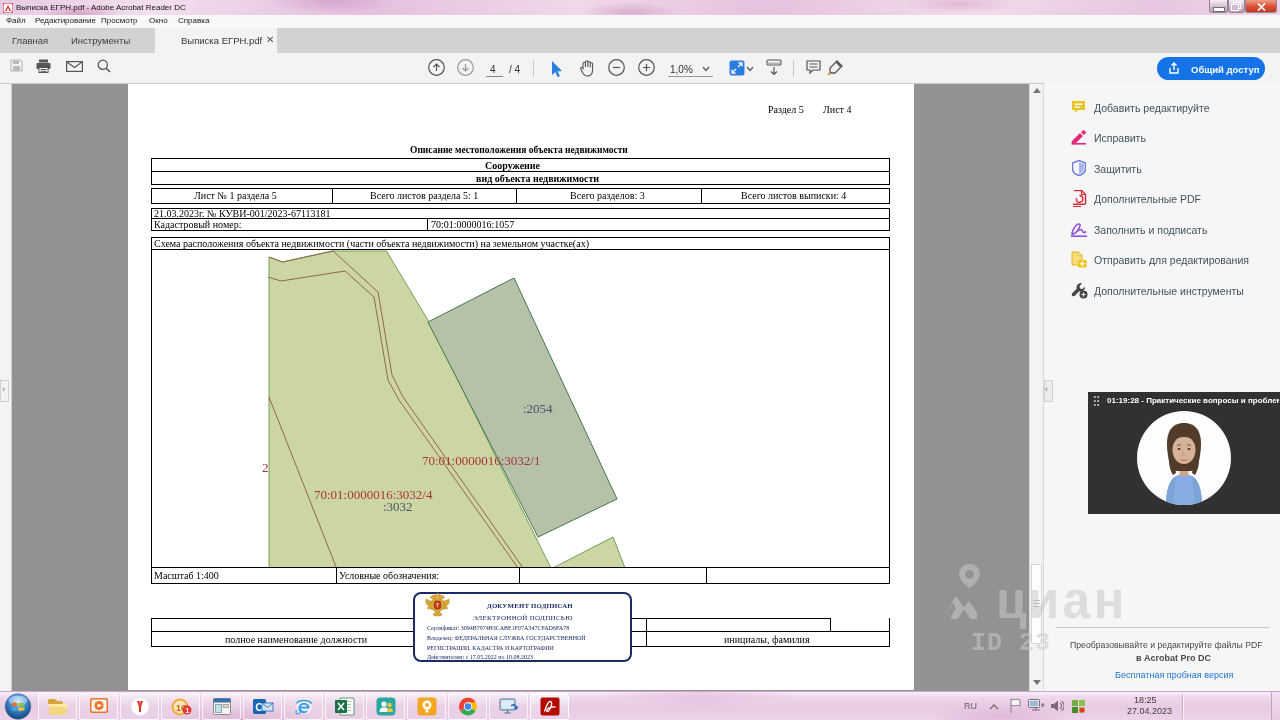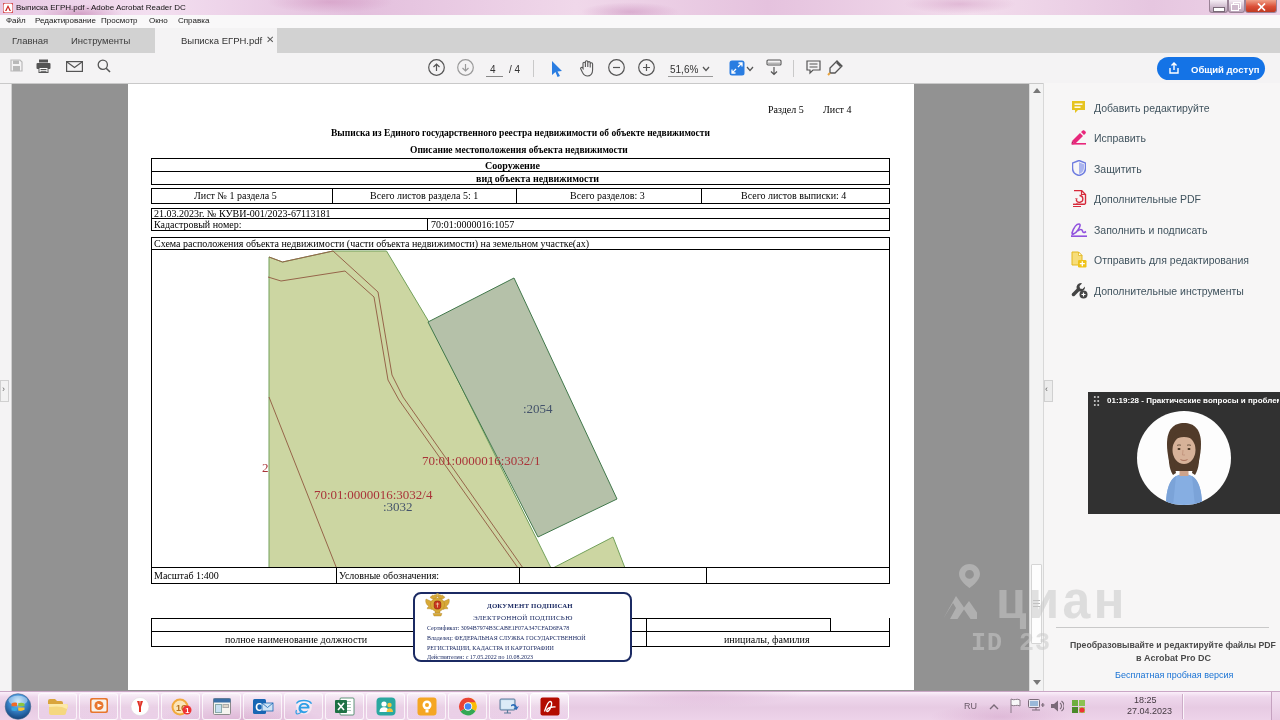--- a/index.html
+++ b/index.html
@@ -116,21 +116,21 @@
       <path d="M3 8 V3.5 a1.2 1.2 0 0 1 2.4 0 V7 M5.4 7 V2 a1.2 1.2 0 0 1 2.4 0 V7 M7.8 7 V2.8 a1.2 1.2 0 0 1 2.4 0 V7.5 M10.2 7.5 V4 a1.2 1.2 0 0 1 2.4 0 V10 C12.6 13.5 10.5 16 7.5 16 C5 16 3.8 15 2.5 12.5 L0.8 9 a1.1 1.1 0 0 1 2 -1 L3.5 9.5" fill="none" stroke="#555" stroke-width="1.1"></path>
     </svg>
   <svg class="abs" style="left:608px;top:6px" width="17" height="17" viewBox="0 0 17 17">
       <circle cx="8.5" cy="8.5" r="7.8" fill="none" stroke="#555" stroke-width="1.2"></circle>
       <path d="M5 8.5 h7" stroke="#555" stroke-width="1.2"></path>
     </svg>
   <svg class="abs" style="left:638px;top:6px" width="17" height="17" viewBox="0 0 17 17">
       <circle cx="8.5" cy="8.5" r="7.8" fill="none" stroke="#555" stroke-width="1.2"></circle>
       <path d="M5 8.5 h7 M8.5 5 v7" stroke="#555" stroke-width="1.2"></path>
     </svg>
-  <span class="abs" style="left:670px;top:11px;font-size:10px;color:#333">51,6%</span>
+  <span class="abs" style="left:670px;top:11px;font-size:10px;color:#333">1,0%</span>
   <svg class="abs" style="left:702px;top:13px" width="8" height="6" viewBox="0 0 8 6">
       <path d="M1 1 L4 4.5 L7 1" fill="none" stroke="#555" stroke-width="1.2"></path>
     </svg>
   <div class="abs" style="left:668px;top:23px;width:45px;height:1px;background:#999;"></div>
   <svg class="abs" style="left:729px;top:7px" width="16" height="16" viewBox="0 0 16 16">
       <rect x="0.5" y="0.5" width="15" height="15" rx="2.5" fill="#2a7de1"></rect>
       <path d="M9.5 3 h3.5 v3.5 M6.5 13 H3 V9.5 M12.6 3.4 L9 7 M3.4 12.6 L7 9" stroke="#fff" stroke-width="1.3" fill="none"></path>
     </svg>
   <svg class="abs" style="left:746px;top:13px" width="8" height="6" viewBox="0 0 8 6">
       <path d="M1 1 L4 4.5 L7 1" fill="none" stroke="#555" stroke-width="1.2"></path>
@@ -157,21 +157,20 @@
       <path d="M3 7 L3 12 L11 12 L11 7" stroke="#fff" stroke-width="1.4" fill="none"></path>
     </svg>
 </div>
 
 <div id="docarea" class="abs"></div>
 <div id="leftstrip" class="abs"></div>
 <div id="page" class="abs">
 
   <span class="t" style="left:640px;top:20px">Раздел 5</span>
   <span class="t" style="left:695px;top:20px">Лист 4</span>
-  <span class="t b" style="left:203px;top:44px;font-size:9.5px">Выписка из Единого государственного реестра недвижимости об объекте недвижимости</span>
   <span class="t b" style="left:282px;top:61px;font-size:9.5px">Описание местоположения объекта недвижимости</span>
 
   <div class="line" style="left:23px;top:74px;width:739px;height:1px"></div>
   <div class="line" style="left:23px;top:87px;width:739px;height:1px"></div>
   <div class="line" style="left:23px;top:100px;width:739px;height:1px"></div>
   <div class="line" style="left:23px;top:74px;width:1px;height:27px"></div>
   <div class="line" style="left:761px;top:74px;width:1px;height:27px"></div>
   <span class="t b" style="left:357px;top:76px">Сооружение</span>
   <span class="t b" style="left:348px;top:89px">вид объекта недвижимости</span>
 
@@ -347,21 +346,21 @@
       <path d="M36 36 C35 24 40 19 48 19 C56 19 61 24 60 36 C60 30 56 26 48 26 C40 26 36 30 36 36 Z" fill="#513b2a"></path>
       <ellipse cx="43" cy="38" rx="1.5" ry="1" fill="#42301f"></ellipse>
       <ellipse cx="53" cy="38" rx="1.5" ry="1" fill="#42301f"></ellipse>
       <path d="M41 34.5 C42 33.8 44 33.8 45 34.3 M51 34.3 C52 33.8 54 33.8 55 34.5" fill="none" stroke="#42301f" stroke-width="0.7"></path>
       <path d="M47 39 L46.5 44 L49 44" fill="none" stroke="#bf9079" stroke-width="0.8"></path>
       <path d="M44.5 48.5 C46 49.8 50 49.8 51.5 48.5" fill="none" stroke="#a8705a" stroke-width="1"></path>
     </g>
   </svg>
 
   <div class="abs" style="left:12px;top:544px;width:213px;height:1px;background:#c9c9c9;"></div>
-  <span class="abs" style="left:26px;top:557px;font-size:8.7px;font-weight:bold;color:#4a4a4a;white-space:nowrap;">Преобразовывайте и редактируйте файлы PDF</span>
+  <span class="abs" style="left:26px;top:557px;font-size:8.7px;font-weight:normal;color:#4a4a4a;white-space:nowrap;">Преобразовывайте и редактируйте файлы PDF</span>
   <span class="abs" style="left:92px;top:570px;font-size:9px;font-weight:bold;color:#4a4a4a;white-space:nowrap;">в Acrobat Pro DC</span>
   <span class="abs" style="left:71px;top:587px;font-size:9px;color:#1a73d4;white-space:nowrap;">Бесплатная пробная версия</span>
 
   <div class="abs" style="left:0px;top:297px;width:9px;height:22px;background:#ececec;border:1px solid #d0d0d0;box-sizing:border-box;"></div>
   <span class="abs" style="left:1px;top:301px;font-size:9px;color:#666;">‹</span>
 </div>
 
 <div class="abs" style="left:0px;top:380px;width:9px;height:22px;background:#f2f2f2;border:1px solid #d0d0d0;box-sizing:border-box;"></div>
 <span class="abs" style="left:2px;top:384px;font-size:9px;color:#666;">›</span>
 

